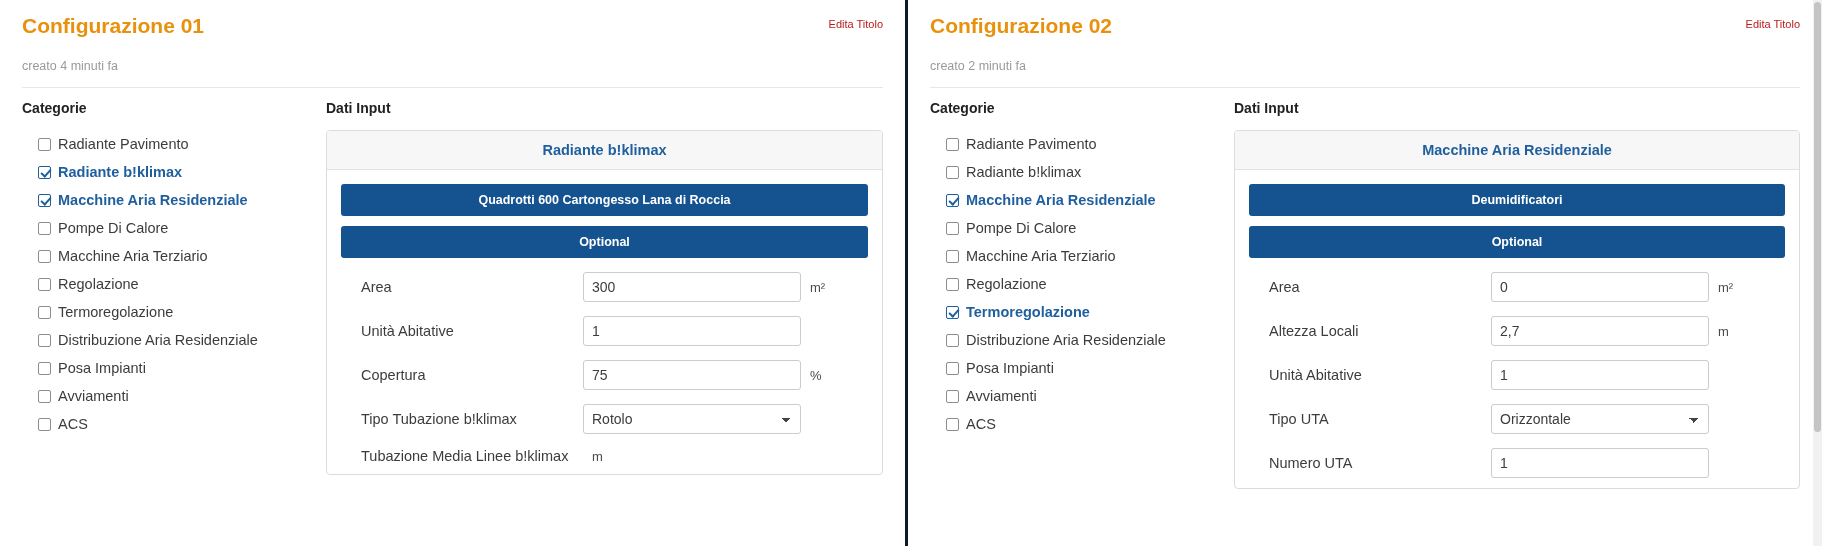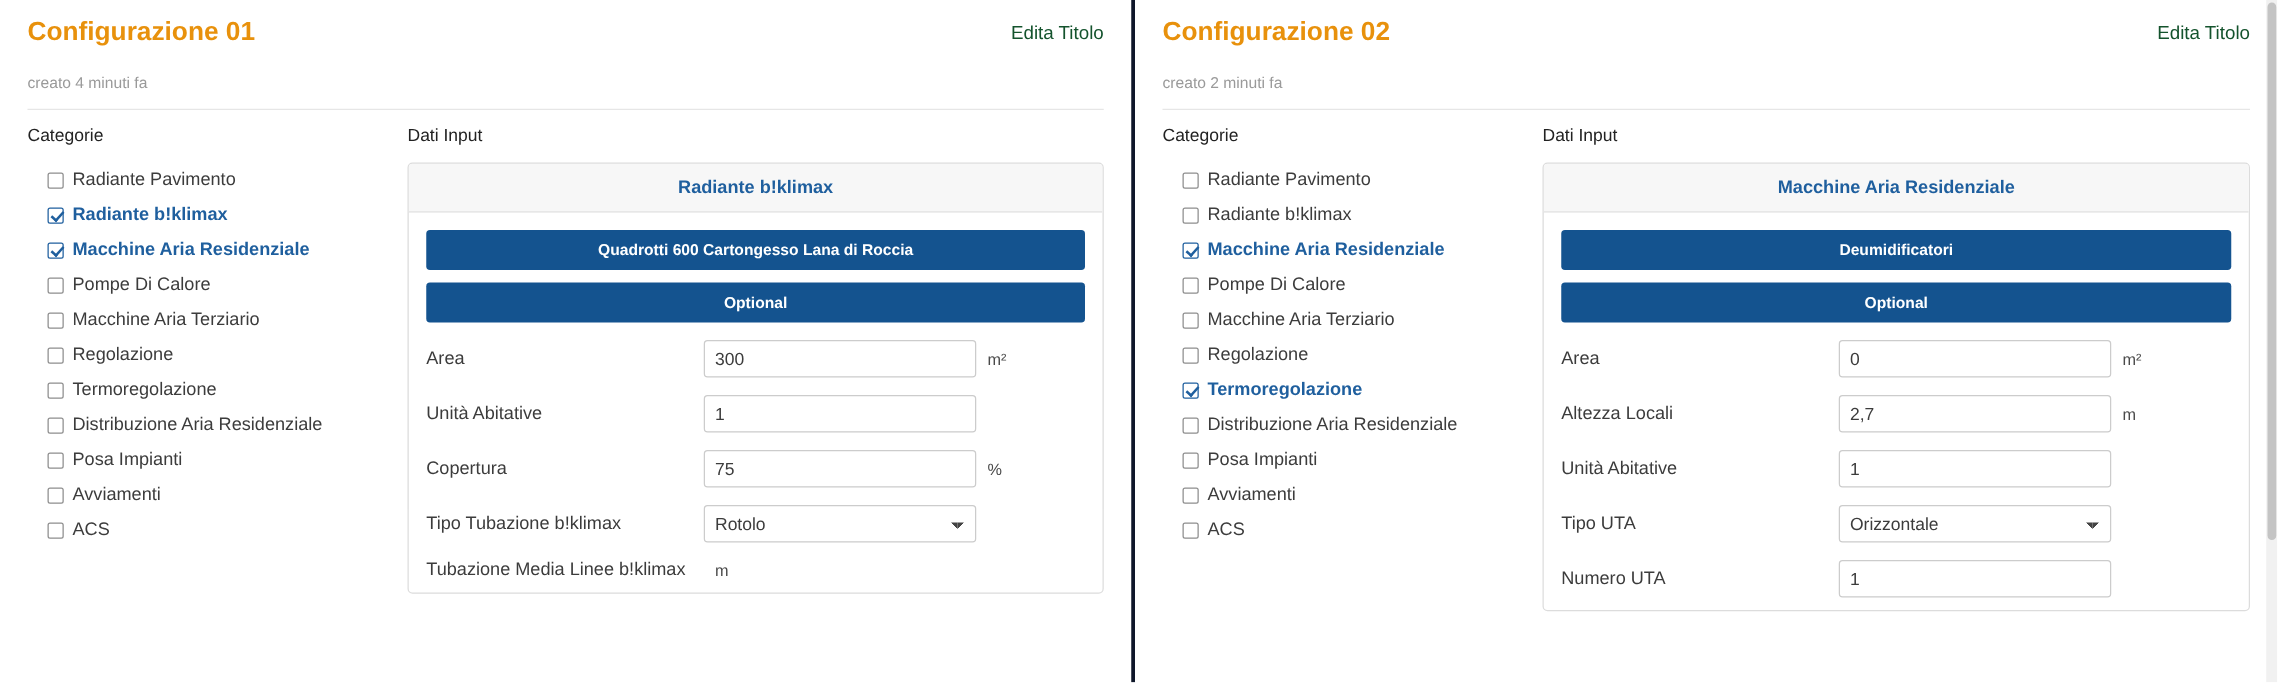--- a/index.html
+++ b/index.html
@@ -38,43 +38,43 @@
     font-weight: bold;
     line-height: 1.1;
     margin: 0;
   }
   .subtitle {
     color: #9a9a9a;
     font-size: 12.5px;
     margin-top: 22px;
   }
   .edit-link {
-    color: #14532d;
-    font-size: 15px;
+    color: #b91c1c;
+    font-size: 11px;
     text-decoration: none;
     cursor: pointer;
     padding-top: 4px;
   }
 
   .divider {
     border: none;
     border-top: 1px solid #e6e6e6;
     margin: 14px 0 0 0;
   }
 
   .columns {
     display: flex;
     margin-top: 12px;
   }
   .col-categories { width: 300px; flex: 0 0 300px; }
   .col-inputs { flex: 1 1 auto; padding-left: 4px; }
 
   .col-heading {
     font-size: 14px;
-    font-weight: normal;
+    font-weight: bold;
     color: #222;
     margin-bottom: 14px;
   }
 
   .cat-item {
     display: flex;
     align-items: center;
     gap: 7px;
     font-size: 14.5px;
     color: #3c3c3c;
@@ -137,20 +137,21 @@
     margin-bottom: 10px;
     cursor: pointer;
     text-align: center;
   }
   .blue-btn:last-of-type { margin-bottom: 4px; }
 
   .field-row {
     display: flex;
     align-items: center;
     margin-top: 14px;
+    margin-left: 20px;
   }
   .field-label {
     font-size: 14.5px;
     color: #3c3c3c;
     flex: 0 0 222px;
   }
   .field-control {
     flex: 0 0 218px;
   }
   .field-control input,

